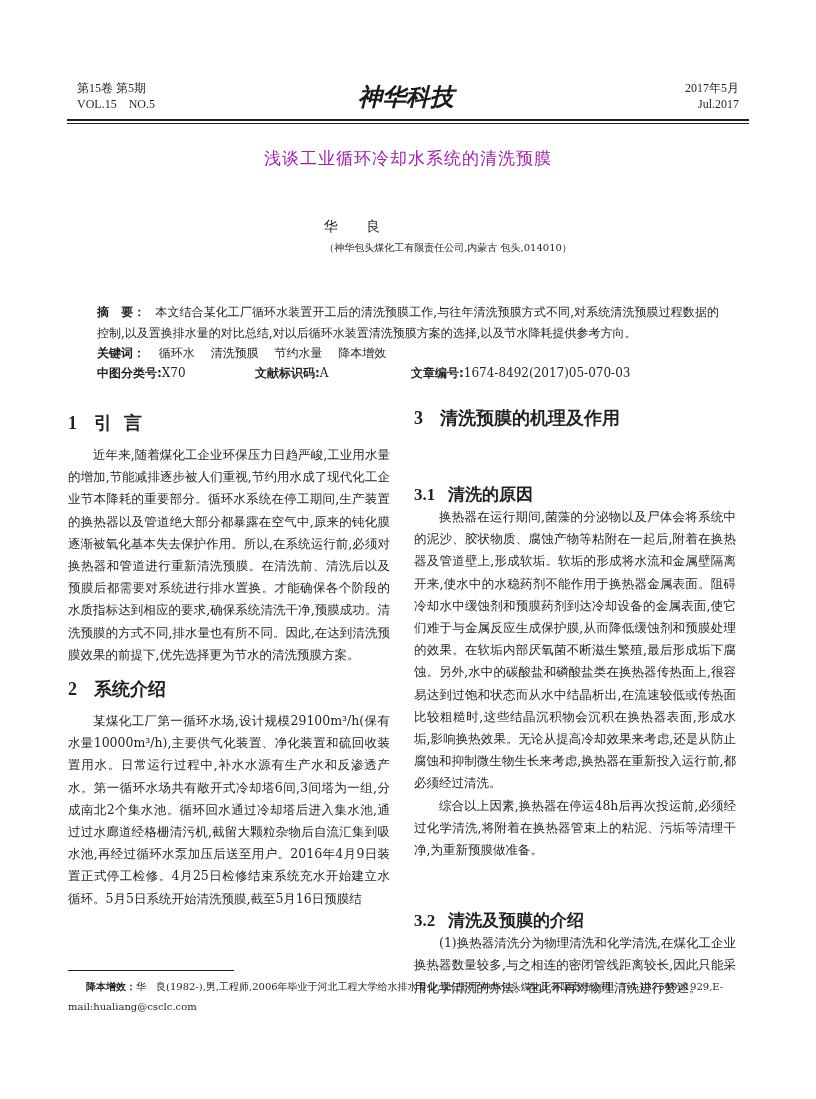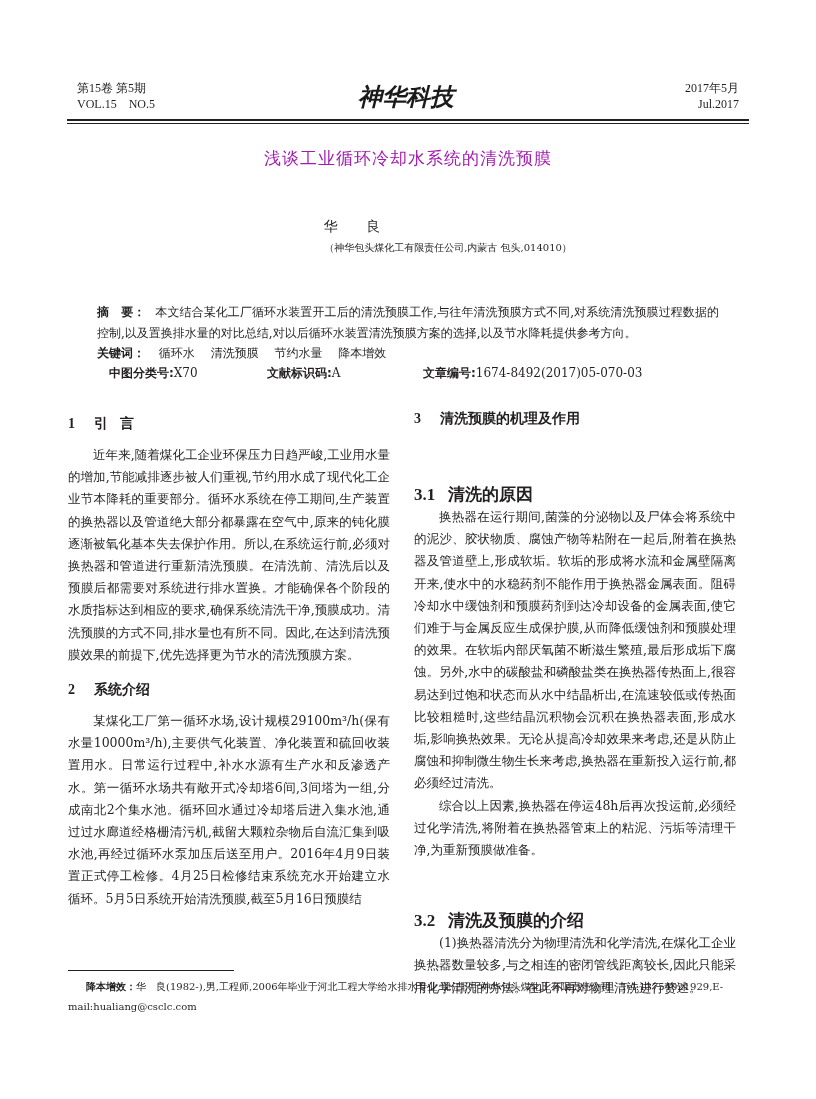--- a/index.html
+++ b/index.html
@@ -20,26 +20,26 @@
   .title { left: 0; width: 816px; top: 147px; text-align: center; font-family: Liberation Mono, monospace; font-size: 17px; letter-spacing: 1px; color: #a21caf; }
   .author { left: 0; width: 716px; top: 218px; text-align: center; font-size: 14px; letter-spacing: 12px; }
   .affil { left: 0; width: 816px; top: 241px; text-align: center; font-size: 10px; padding-left: 40px; }
 
   .abstract { left: 97px; top: 278px; width: 622px; font-size: 12px; line-height: 21px; text-align: justify; margin-top: 24px; }
   .abstract .lbl { font-family: "DejaVu Sans", "Liberation Sans", sans-serif; font-weight: bold; margin-right: 10px; }
   .keywords { left: 97px; top: 344px; font-size: 12px; line-height: 18px; white-space: nowrap; }
   .keywords .lbl { font-family: "DejaVu Sans", "Liberation Sans", sans-serif; font-weight: bold; margin-right: 10px; margin-top: 14px; }
   .keywords .kw { margin-right: 12px; }
   .meta { top: 364px; font-size: 12px; line-height: 18px; white-space: nowrap; }
-  .meta .lbl { font-family: "DejaVu Sans", "Liberation Sans", sans-serif; font-weight: bold; margin-left: 12px; }
+  .meta .lbl { font-family: "DejaVu Sans", "Liberation Sans", sans-serif; font-weight: bold; }
 
   .col { position: absolute; font-size: 12.5px; line-height: 22.2px; }
   .col-left { left: 68px; top: 410px; width: 322px; }
   .col-right { left: 414px; top: 399px; width: 322px; }
-  .h1 { font-family: "DejaVu Sans", "Liberation Sans", sans-serif; font-weight: bold; font-size: 14px; height: 30px; line-height: 26px; margin-bottom: 4px; }
+  .h1 { font-family: "DejaVu Sans", "Liberation Sans", sans-serif; font-weight: bold; font-size: 18px; height: 30px; line-height: 26px; margin-bottom: 4px; }
   .h1 .num { display: inline-block; width: 26px; font-family: "Liberation Serif", serif; }
   .h1.h1-intro .t { letter-spacing: 12px; }
   .h2 { font-family: "DejaVu Sans", "Liberation Sans", sans-serif; font-weight: bold; font-size: 17px; line-height: 22px; margin-top: 48px; }
   .h2 .num { display: inline-block; width: 34px; font-family: "Liberation Serif", serif; }
   p { margin: 0; text-indent: 2em; text-align: justify; }
   p.noindent { text-indent: 0; }
   .spacer { height: 10px; }
 
   .fn-rule { left: 68px; top: 970px; width: 166px; height: 1px; background: #231f20; }
   .footnote { left: 68px; top: 977px; width: 690px; font-size: 10px; line-height: 20px; text-indent: 1.8em; text-align: left; }

